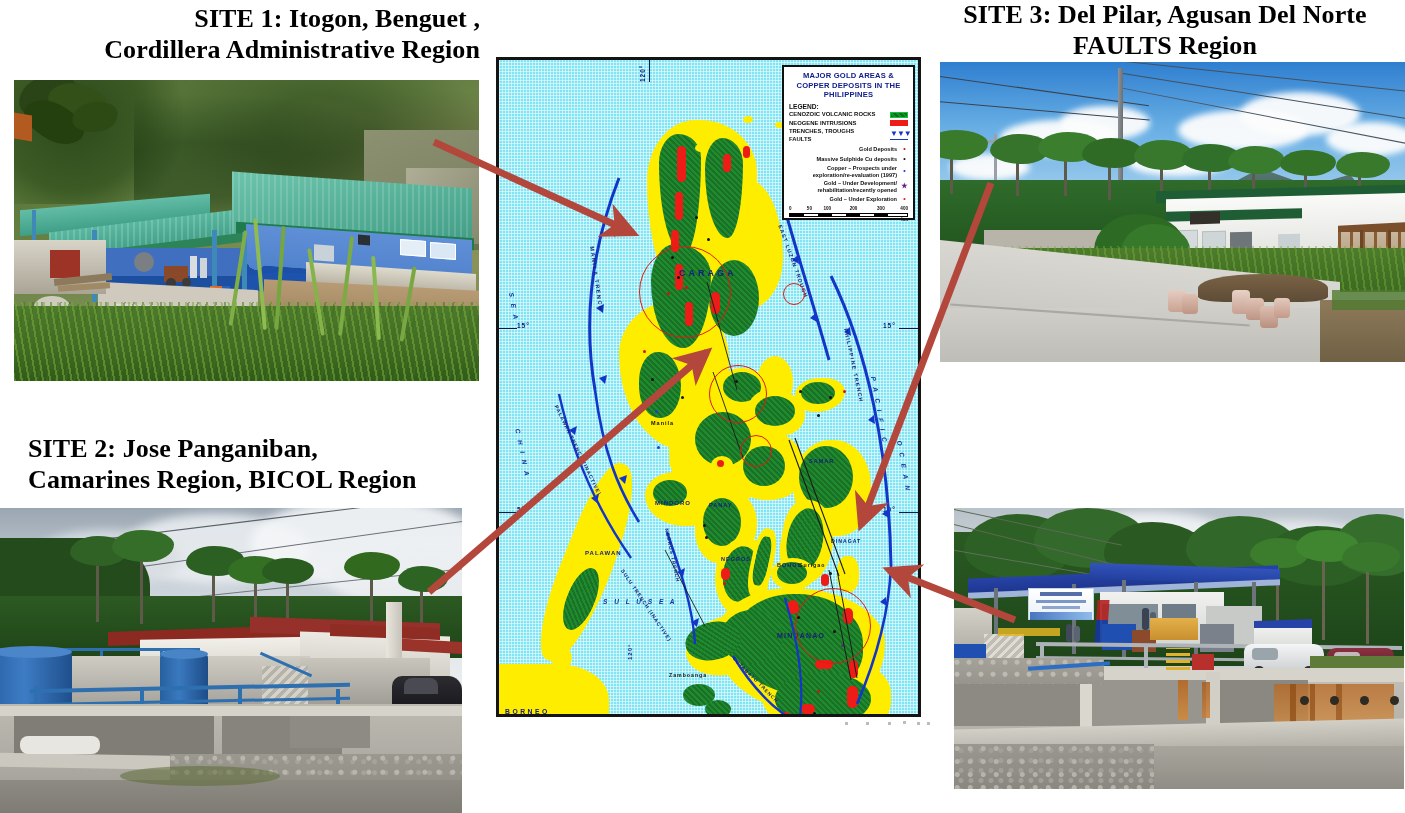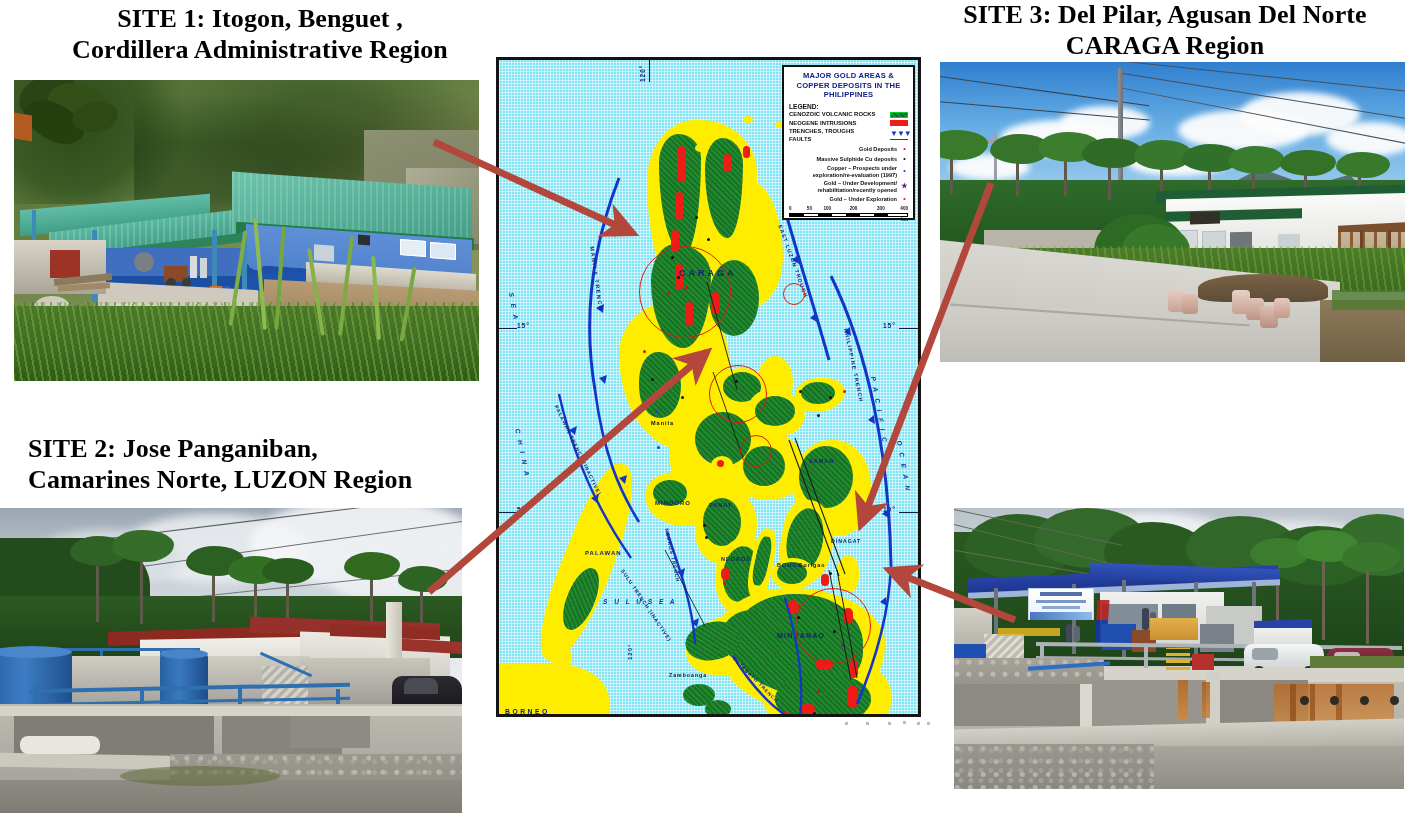--- a/index.html
+++ b/index.html
@@ -17,21 +17,21 @@
   .caption {
     position:absolute;
     font-family:"Liberation Serif", serif;
     font-weight:bold;
     color:#000000;
     font-size:26px;
     line-height:1.18;
     letter-spacing:0.1px;
     white-space:pre-line;
   }
-  #cap1 { left:40px;  top:4px;   width:440px; text-align:center; }
+  #cap1 { left:40px;  top:4px;   width:440px; text-align:right; }
   #cap2 { left:28px;  top:434px; width:440px; text-align:left; }
   #cap3 { left:930px; top:0px;   width:470px; text-align:center; }
   #cap4 { left:932px; top:418px; width:470px; text-align:left; }
 
   
   .photo { position:absolute; overflow:hidden; background:#cfcfcf; }
   #photo1 { left:14px;  top:80px;  width:465px; height:301px; }
   #photo2 { left:0px;   top:508px; width:462px; height:305px; }
   #photo3 { left:940px; top:62px;  width:465px; height:300px; }
   #photo4 { left:954px; top:508px; width:450px; height:281px; }
@@ -113,23 +113,23 @@
   .speck { position:absolute; background:#9aa2a8; opacity:.7; }
 </style>
 </head>
 <body>
 
 <div class="stage">
 
   <div class="caption" id="cap1">SITE 1:  Itogon, Benguet ,
 Cordillera Administrative Region</div>
   <div class="caption" id="cap2">SITE 2: Jose Panganiban,
-Camarines Norte, LUZON Region</div>
+Camarines Region, BICOL Region</div>
   <div class="caption" id="cap3">SITE 3: Del Pilar, Agusan Del Norte
-CARAGA Region</div>
+FAULTS Region</div>
 
   <div class="photo" id="photo1">
     <div class="inner">
 
       <div class="layer" style="left:0;top:0;width:100%;height:100%;background:linear-gradient(160deg,#4e6b33 0%,#5c7a3c 25%,#7a8c52 55%,#8a9259 75%,#6e7f46 100%);"></div>
       <div class="layer" style="left:-10px;top:-6px;width:200px;height:130px;background:radial-gradient(circle at 35% 35%, #2d4a1c 0%, #3b5a24 45%, rgba(59,90,36,0) 72%);"></div>
 
       <div class="foliage" style="left:4px;top:-4px;width:60px;height:40px;background:#2a4417;transform:rotate(-18deg);"></div>
       <div class="foliage" style="left:34px;top:4px;width:58px;height:34px;background:#335018;transform:rotate(12deg);"></div>
       <div class="foliage" style="left:8px;top:24px;width:64px;height:36px;background:#24400f;transform:rotate(28deg);"></div>

